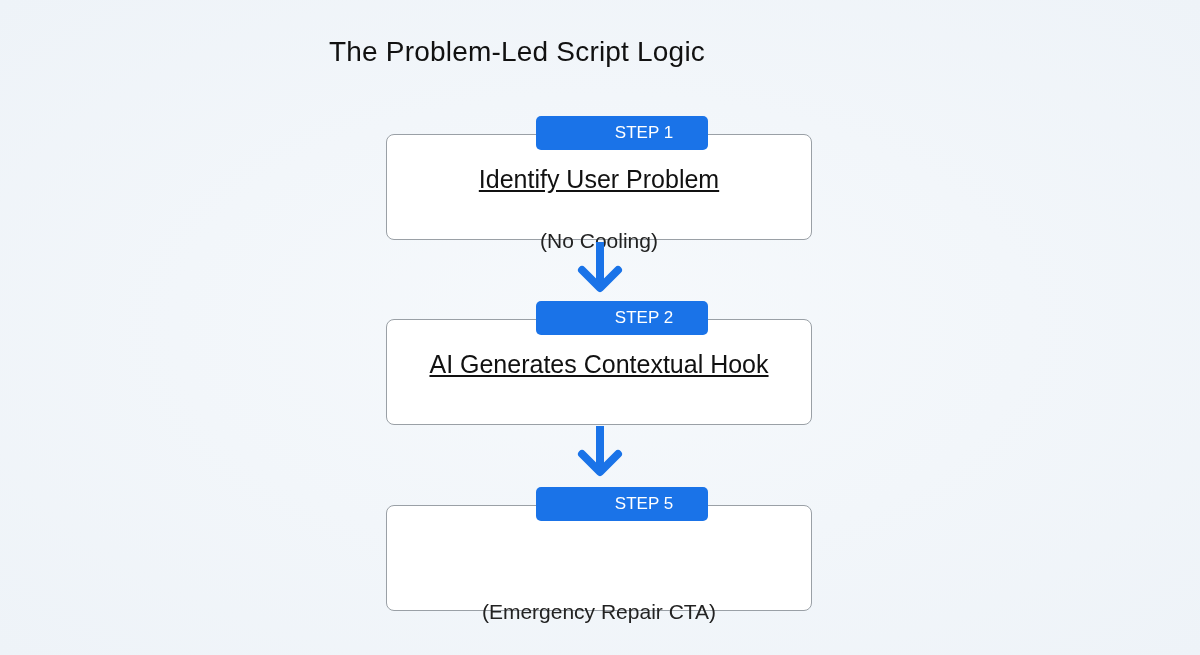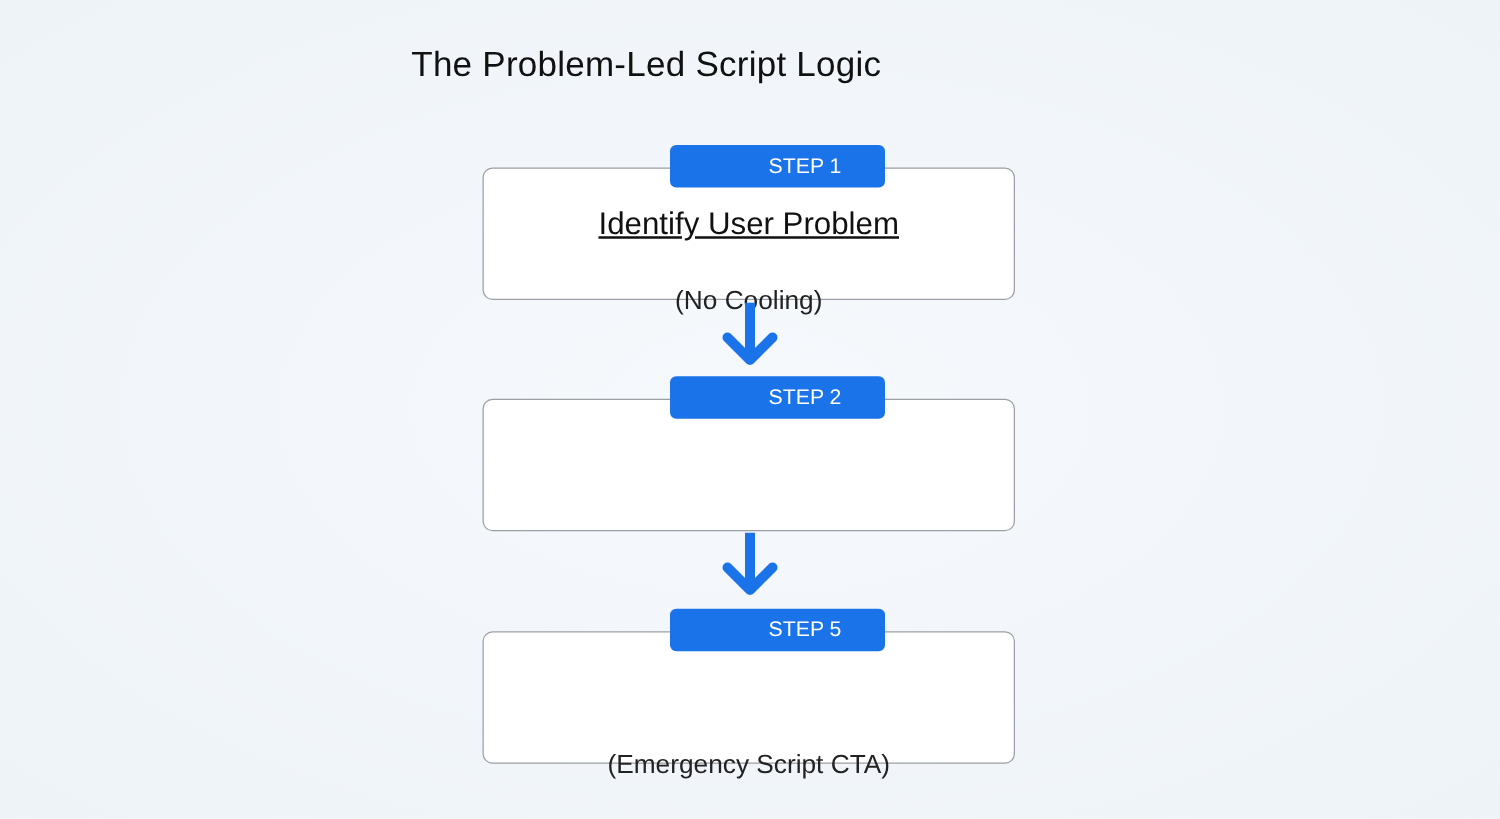--- a/index.html
+++ b/index.html
@@ -48,27 +48,28 @@
   <div class="badge">STEP 1</div>
 </div>
 
 <svg class="arrow" style="top:242px;" viewBox="0 0 48 54">
   <line x1="24" y1="0" x2="24" y2="46" stroke="#1a73e8" stroke-width="8"></line>
   <polyline points="6,28 24,46 42,28" fill="none" stroke="#1a73e8" stroke-width="8" stroke-linecap="round" stroke-linejoin="round"></polyline>
 </svg>
 
 <div class="step" style="top:319px;">
   <div class="box">
+    <div class="main">AI Generates Contextual Hook</div>
   </div>
   <div class="badge">STEP 2</div>
 </div>
 
 <svg class="arrow" style="top:426px;" viewBox="0 0 48 54">
   <line x1="24" y1="0" x2="24" y2="46" stroke="#1a73e8" stroke-width="8"></line>
   <polyline points="6,28 24,46 42,28" fill="none" stroke="#1a73e8" stroke-width="8" stroke-linecap="round" stroke-linejoin="round"></polyline>
 </svg>
 
 <div class="step" style="top:505px;">
   <div class="box">
-    <div class="sub">(Emergency Script CTA)</div>
+    <div class="sub">(Emergency Repair CTA)</div>
   </div>
   <div class="badge">STEP 5</div>
 </div>
 
 </body></html>

